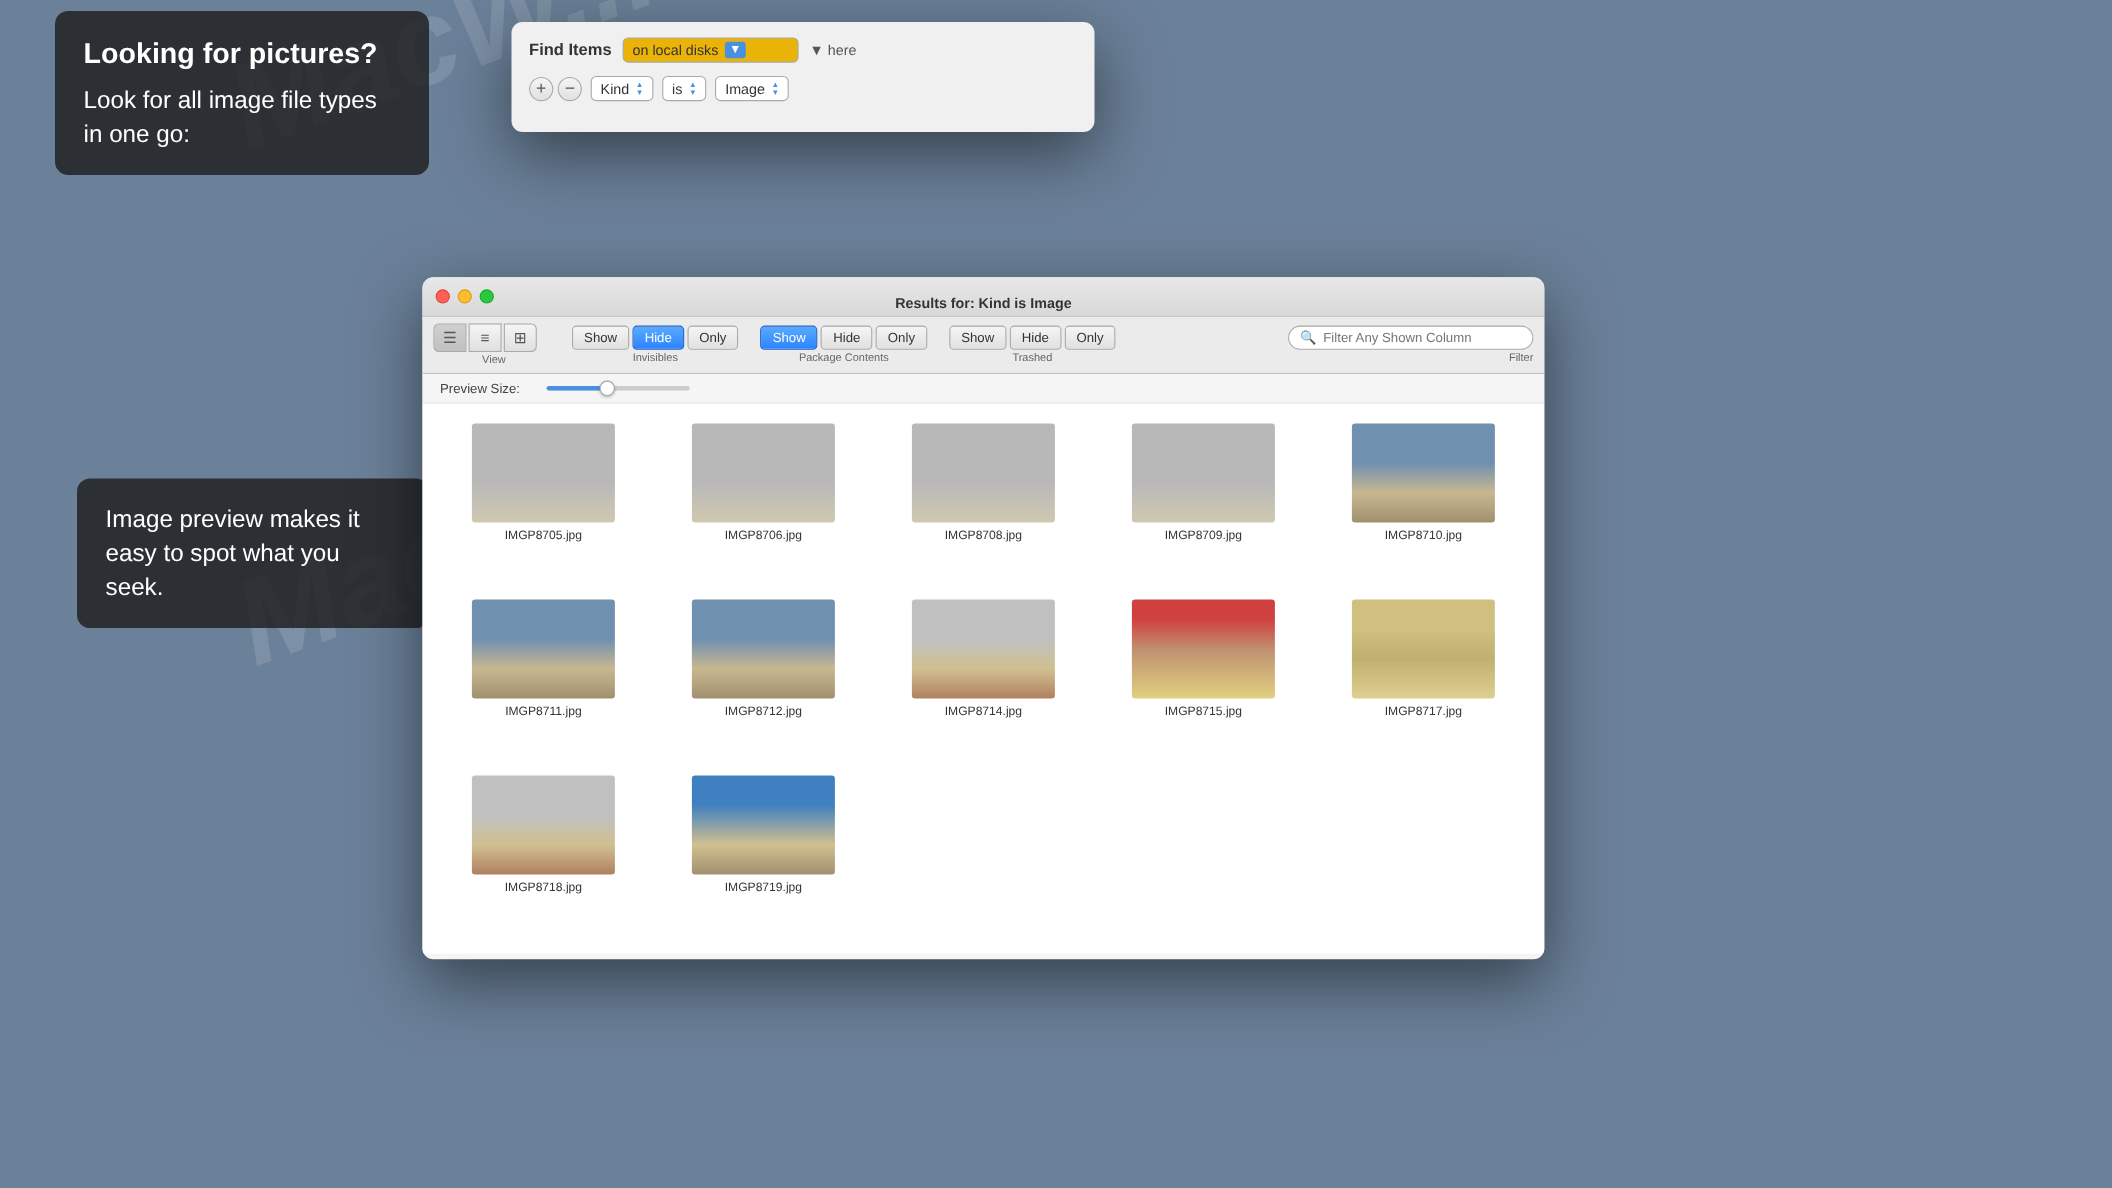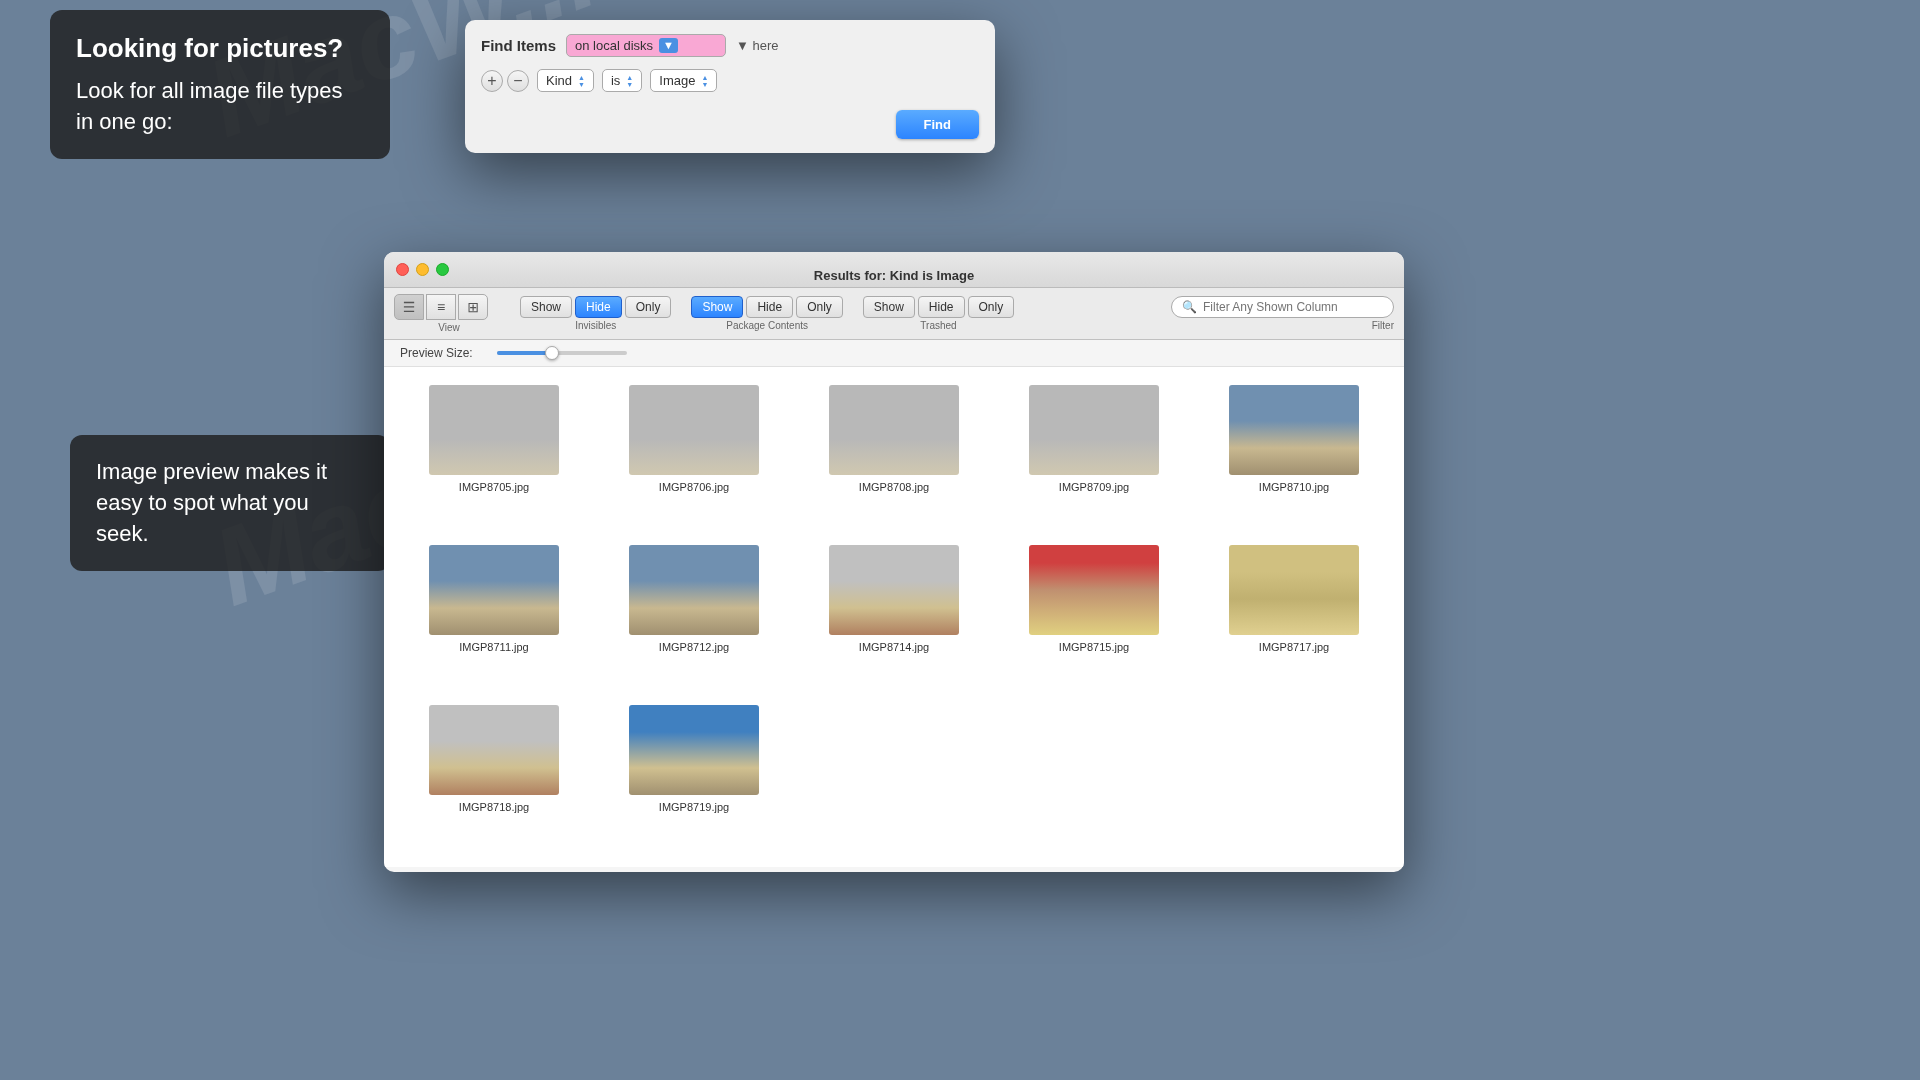--- a/index.html
+++ b/index.html
@@ -108,21 +108,21 @@
       gap: 10px;
       margin-bottom: 12px;
     }
     .find-items-label {
       font-size: 15px;
       color: #333;
       font-weight: 700;
     }
     .location-select {
       display: flex;
-      background: #f9a8d4;
+      background: #eab308;
       border: 1px solid #aaa;
       border-radius: 5px;
       padding: 3px 8px;
       font-size: 13px;
       color: #333;
       gap: 6px;
       min-width: 160px;
     }
     .location-select .dropdown-arrow {
       background: #4a90e2;
@@ -461,23 +461,20 @@
         </div>
       </div>
       <div class="criteria-select">
         <span>Image</span>
         <div class="stepper">
           <span class="stepper-arrow">▲</span>
           <span class="stepper-arrow">▼</span>
         </div>
       </div>
     </div>
-    <div class="find-row">
-      <button class="find-btn">Find</button>
-    </div>
   </div>
 </div>
 
 <div class="results-window">
   <div class="results-titlebar">
     <div class="traffic-lights">
       <div class="traffic-light tl-red"></div>
       <div class="traffic-light tl-yellow"></div>
       <div class="traffic-light tl-green"></div>
     </div>

